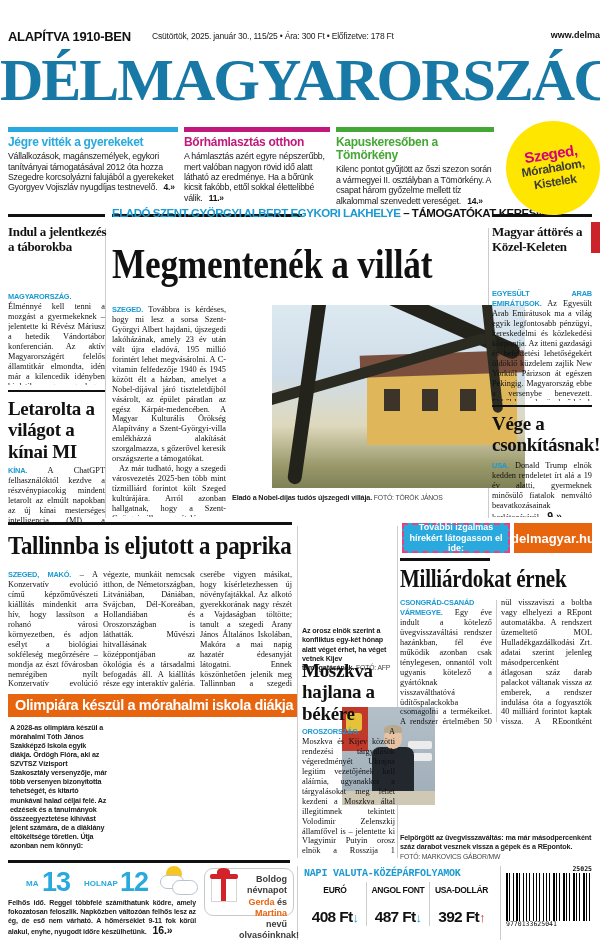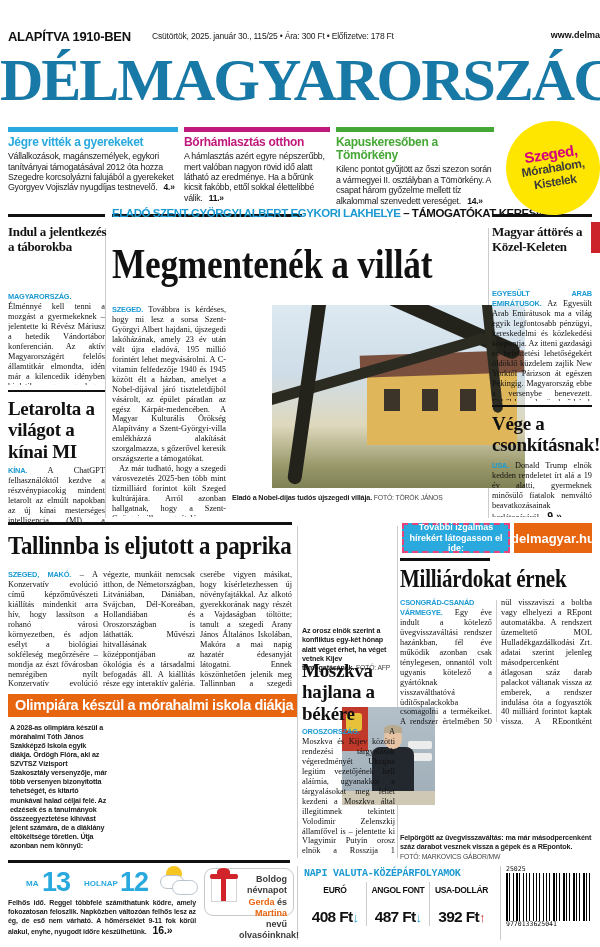--- a/index.html
+++ b/index.html
@@ -248,18 +248,18 @@
       <div class="cur-lab">ANGOL FONT</div>
       <div class="cur-val"><span>487 Ft</span><span class="arrow down">↓</span></div>
     </div>
     <div class="cur-cell">
       <div class="cur-lab">USA-DOLLÁR</div>
       <div class="cur-val"><span>392 Ft</span><span class="arrow up">↑</span></div>
     </div>
   </div>
 
   <div class="abs" style="left:506px;top:866px;width:86px;">
-    <div class="bc-num" style="">25025</div>
+    <div class="bc-num" style="text-align:right;font-weight:bold;">25025</div>
     <div class="bars"></div>
     <div class="bc-num">9770133625041</div>
   </div>
 
 </div>
 
 </body></html>

